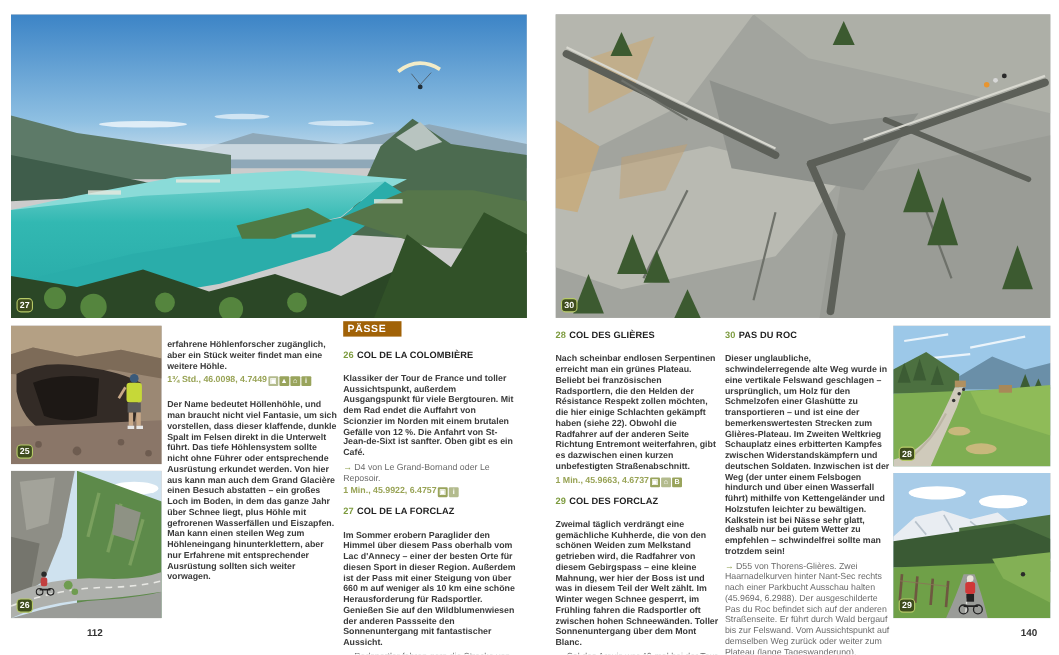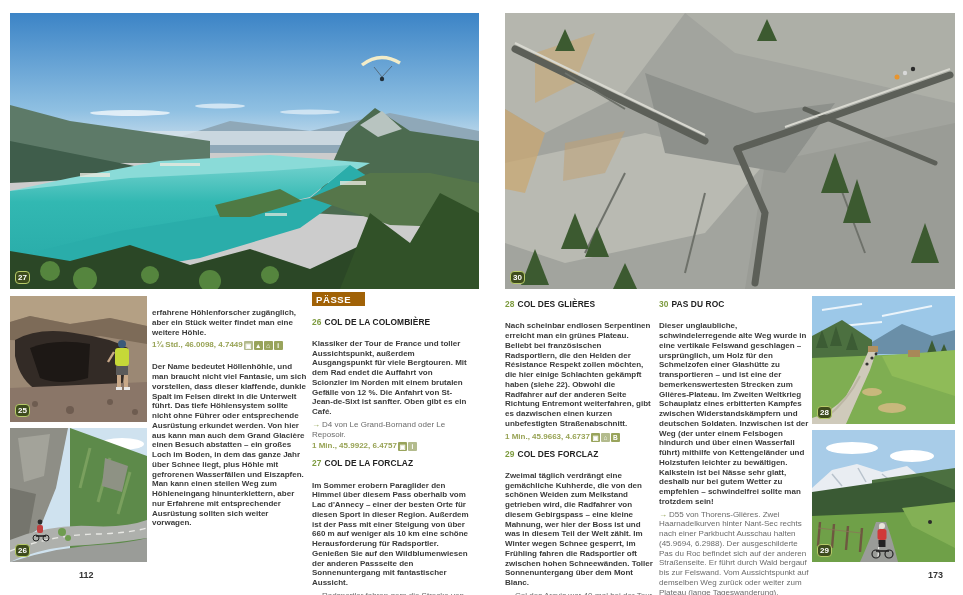--- a/index.html
+++ b/index.html
@@ -287,15 +287,15 @@
           <line x1="50" y1="98" x2="48" y2="122"></line>
       </g>
       <line x1="6" y1="98" x2="49" y2="103" stroke="#8a7458" stroke-width="0.8"></line>
       <circle cx="118" cy="92" r="2" fill="#2a2a2a"></circle>
     </svg>
     <span class="photo-badge">29</span>
   </div>
 
   <div class="footer-num" style="left:55px;top:570px;margin-left:24px;">112</div>
   <div class="footer-chapter" style="left:105px;top:596px;margin-left:18px;">Lac d'Annecy &amp; Bornes</div>
-  <div class="footer-num" style="left:928px;top:570px;">173</div>
+  <div class="footer-num" style="left:928px;top:570px;">140</div>
 
 </div>
 
 </body></html>

